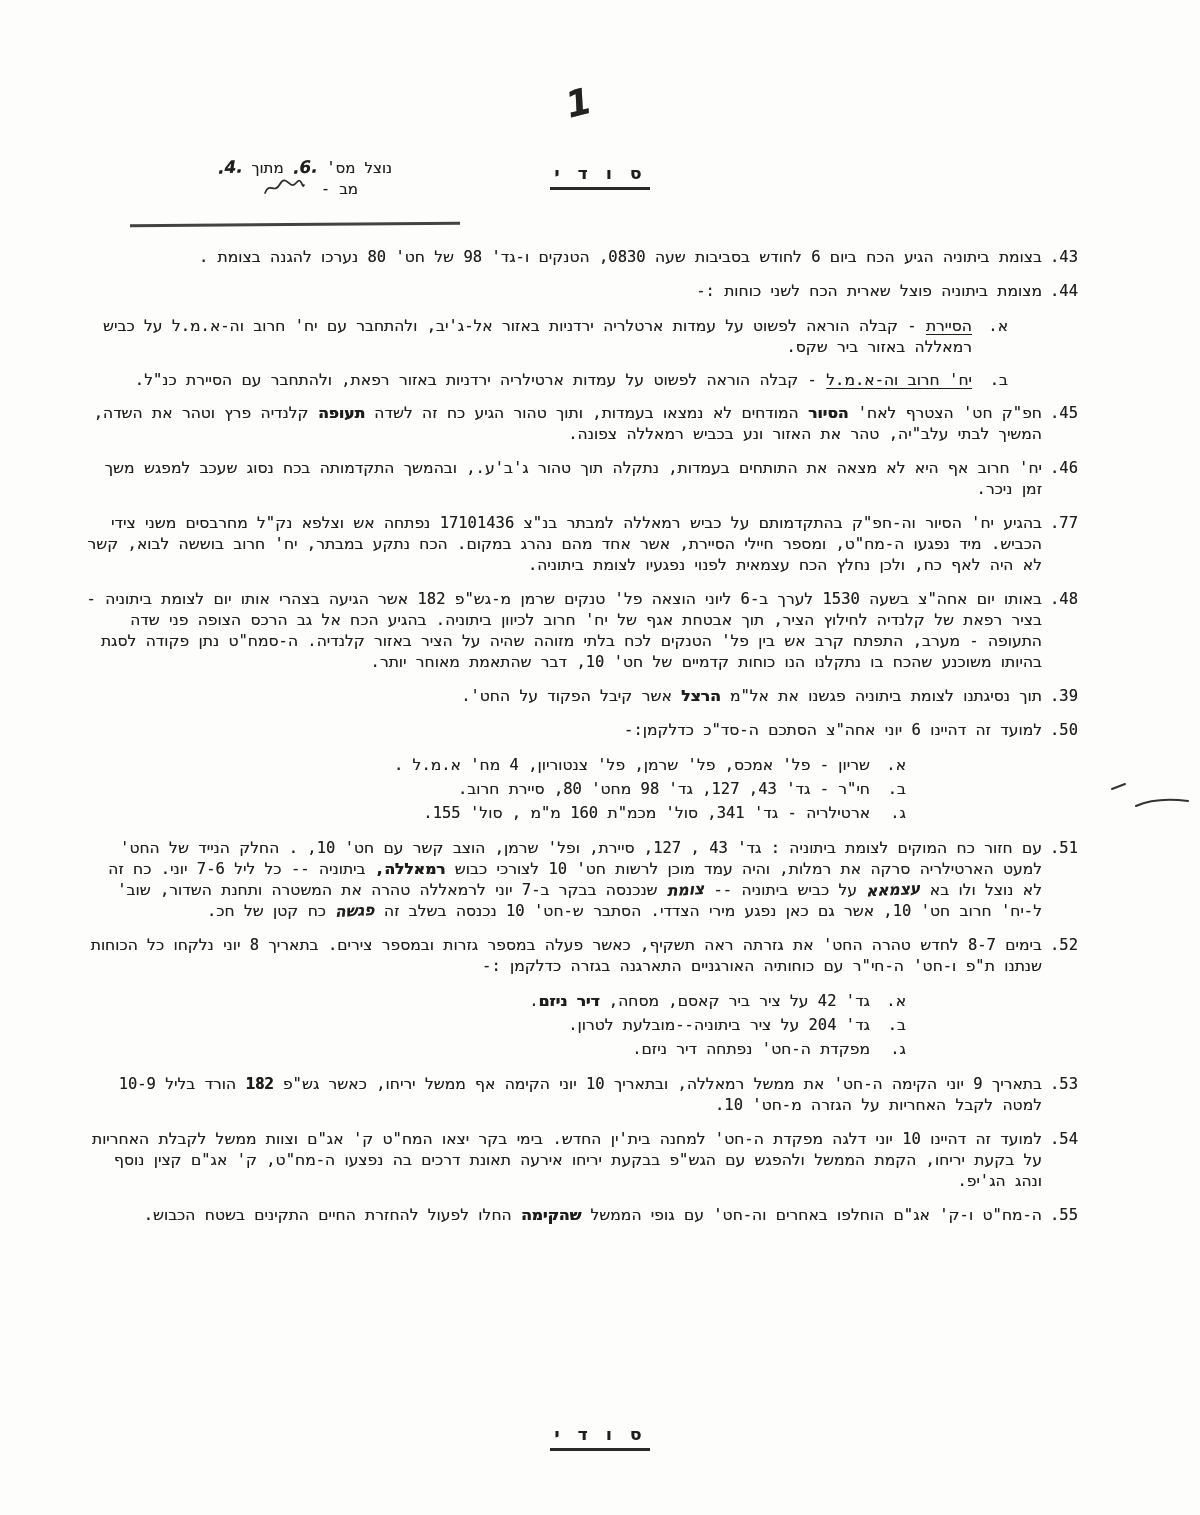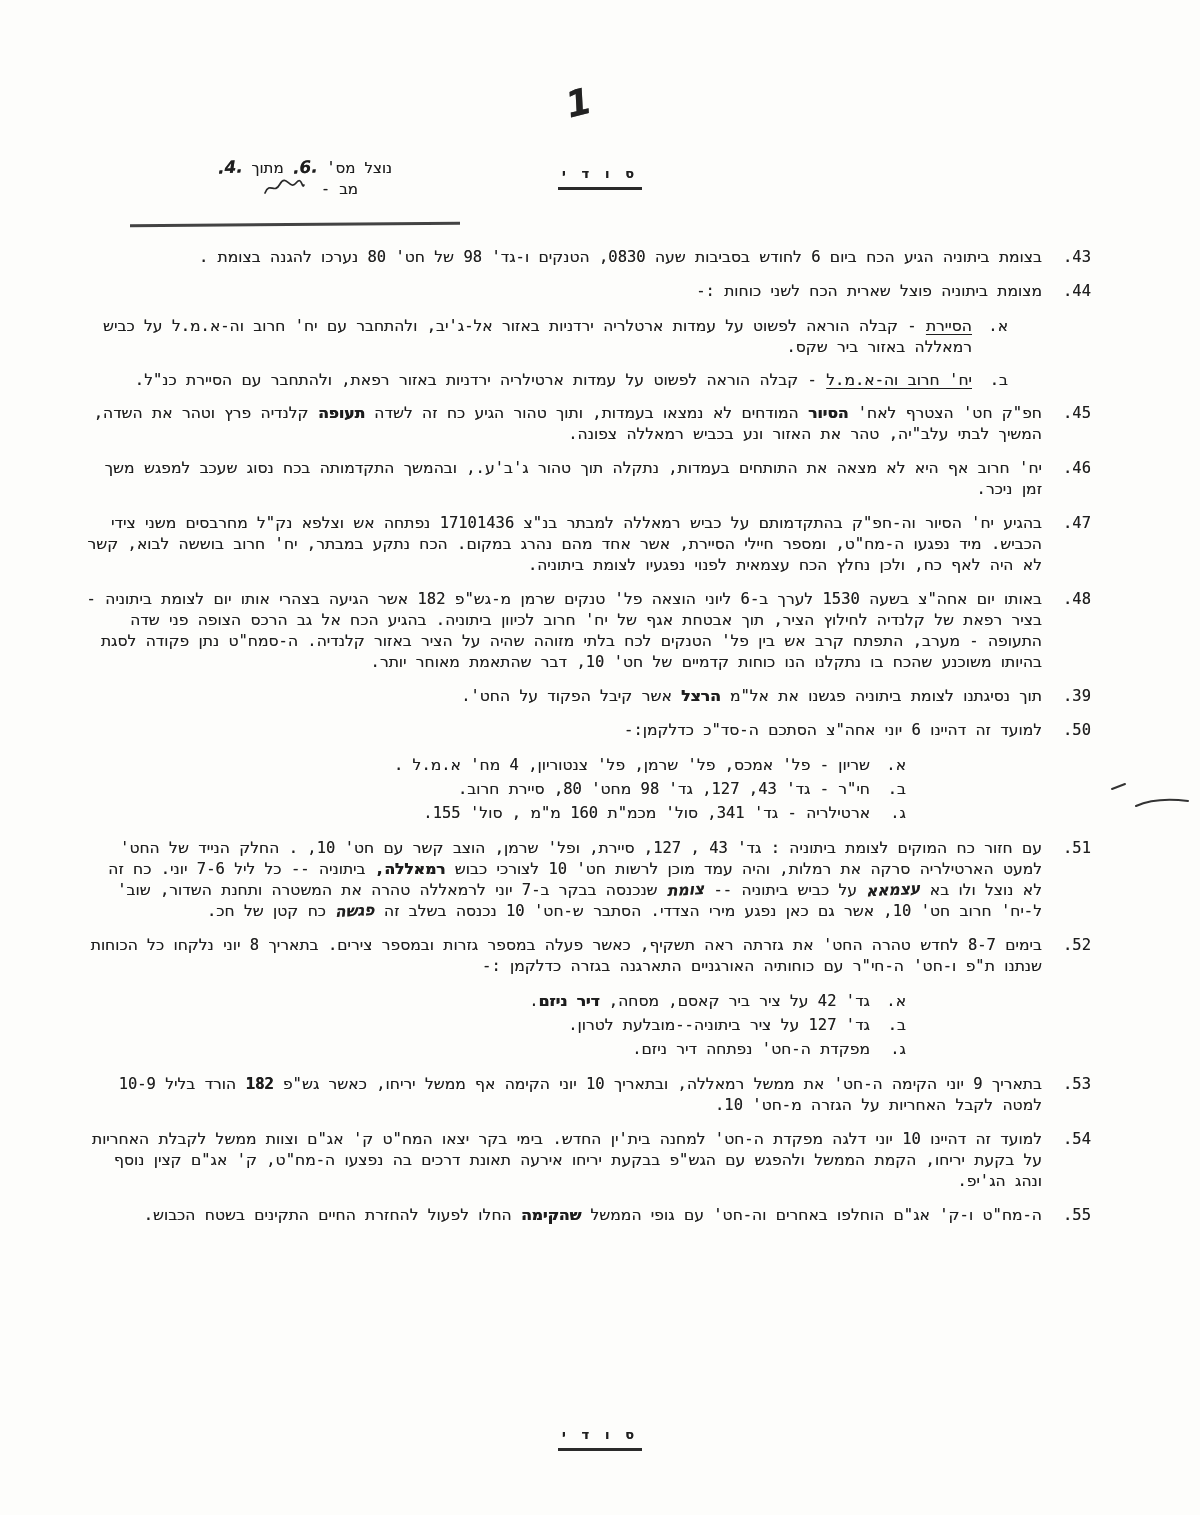--- a/index.html
+++ b/index.html
@@ -22,21 +22,21 @@
     font-family:"DejaVu Sans",sans-serif;
     font-size:36px;font-style:italic;font-weight:700;
     transform:rotate(-14deg);
     color:#222;
   }
   .classification{
     position:absolute;left:0;right:0;text-align:center;
   }
   .classification .inner{
     display:inline-block;
-    font-size:13px;font-weight:700;
+    font-size:17px;font-weight:700;
     letter-spacing:4px;
     padding:0 4px 3px 4px;
     border-bottom:3px solid #2a2a2a;
     text-align:right;
   }
   .classification.top{top:163px;}
   .classification.bottom{top:1424px;}
   .copy-block{
     position:absolute;left:142px;top:157px;width:250px;
     font-size:15px;line-height:20px;
@@ -50,21 +50,21 @@
   }
   .scribble{vertical-align:-4px;margin:0 6px;}
   
   .margin-marks{position:absolute;left:1106px;top:773px;}
   
   .content{
     position:absolute;top:247px;right:0;left:0;
     padding:0 96px 0 86px;
   }
   .para{display:flex;gap:8px;margin-bottom:13px;}
-  .pnum{flex:0 0 54px;text-align:center;white-space:nowrap;}
+  .pnum{flex:0 0 54px;text-align:left;white-space:nowrap;}
   .ptext{flex:1;}
   .subrow{display:flex;gap:10px;margin:0 96px 12px 0;}
   .subrow.deep{margin-right:198px;margin-bottom:3px;}
   .subgroup{margin-top:14px;}
   .snum{flex:0 0 26px;white-space:nowrap;}
   .stext{flex:1;}
   .ulead{font-weight:400;text-decoration:underline;text-underline-offset:3px;}
   .ovr{font-weight:700;text-shadow:.5px 0 0 #111;}
   .hand{
     font-family:"DejaVu Sans",sans-serif;
@@ -135,21 +135,21 @@
       <span class="pnum">45.</span>
       <div class="ptext"><span>חפ"ק חט' הצטרף לאח' </span><span class="ovr">הסיור</span><span> המודחים לא נמצאו בעמדות, ותוך טהור הגיע כח זה לשדה </span><span class="ovr">תעופה</span><span> קלנדיה פרץ וטהר את השדה, המשיך לבתי עלב"יה, טהר את האזור ונע בכביש רמאללה צפונה.</span></div>
     </div>
 
     <div class="para">
       <span class="pnum">46.</span>
       <div class="ptext"><span>יח' חרוב אף היא לא מצאה את התותחים בעמדות, נתקלה תוך טהור ג'ב'ע., ובהמשך התקדמותה בכח נסוג שעכב למפגש משך זמן ניכר.</span></div>
     </div>
 
     <div class="para">
-      <span class="pnum">47.</span>
+      <span class="pnum">77.</span>
       <div class="ptext"><span>בהגיע יח' הסיור וה-חפ"ק בהתקדמותם על כביש רמאללה למבתר בנ"צ 17101436 נפתחה אש וצלפא נק"ל מחרבסים משני צידי הכביש. מיד נפגעו ה-מח"ט, ומספר חיילי הסיירת, אשר אחד מהם נהרג במקום. הכח נתקע במבתר, יח' חרוב בוששה לבוא, קשר לא היה לאף כח, ולכן נחלץ הכח עצמאית לפנוי נפגעיו לצומת ביתוניה.</span></div>
     </div>
 
     <div class="para">
       <span class="pnum">48.</span>
       <div class="ptext"><span>באותו יום אחה"צ בשעה 1530 לערך ב-6 ליוני הוצאה פל' טנקים שרמן מ-גש"פ 182 אשר הגיעה בצהרי אותו יום לצומת ביתוניה - בציר רפאת של קלנדיה לחילוץ הציר, תוך אבטחת אגף של יח' חרוב לכיוון ביתוניה. בהגיע הכח אל גב הרכס הצופה פני שדה התעופה - מערב, התפתח קרב אש בין פל' הטנקים לכח בלתי מזוהה שהיה על הציר באזור קלנדיה. ה-סמח"ט נתן פקודה לסגת בהיותו משוכנע שהכח בו נתקלנו הנו כוחות קדמיים של חט' 10, דבר שהתאמת מאוחר יותר.</span></div>
     </div>
 
     <div class="para">
       <span class="pnum">39.</span>
@@ -184,21 +184,21 @@
       <span class="pnum">52.</span>
       <div class="ptext"><span>בימים 8-7 לחדש טהרה החט' את גזרתה ראה תשקיף, כאשר פעלה במספר גזרות ובמספר צירים. בתאריך 8 יוני נלקחו כל הכוחות שנתנו ת"פ ו-חט' ה-חי"ר עם כוחותיה האורגניים התארגנה בגזרה כדלקמן :-</span></div>
     </div>
     <div class="subgroup">
       <div class="subrow deep">
         <span class="snum">א.</span>
         <div class="stext"><span>גד' 42 על ציר ביר קאסם, מסחה, </span><span class="ovr">דיר ניזם</span><span>.</span></div>
       </div>
       <div class="subrow deep">
         <span class="snum">ב.</span>
-        <div class="stext"><span>גד' 127 על ציר ביתוניה--מובלעת לטרון.</span></div>
+        <div class="stext"><span>גד' 204 על ציר ביתוניה--מובלעת לטרון.</span></div>
       </div>
       <div class="subrow deep" style="margin-bottom:14px;">
         <span class="snum">ג.</span>
         <div class="stext"><span>מפקדת ה-חט' נפתחה דיר ניזם.</span></div>
       </div>
     </div>
 
     <div class="para">
       <span class="pnum">53.</span>
       <div class="ptext"><span>בתאריך 9 יוני הקימה ה-חט' את ממשל רמאללה, ובתאריך 10 יוני הקימה אף ממשל יריחו, כאשר גש"פ </span><span class="ovr">182</span><span> הורד בליל 10-9 למטה  לקבל האחריות על הגזרה מ-חט' 10.</span></div>

